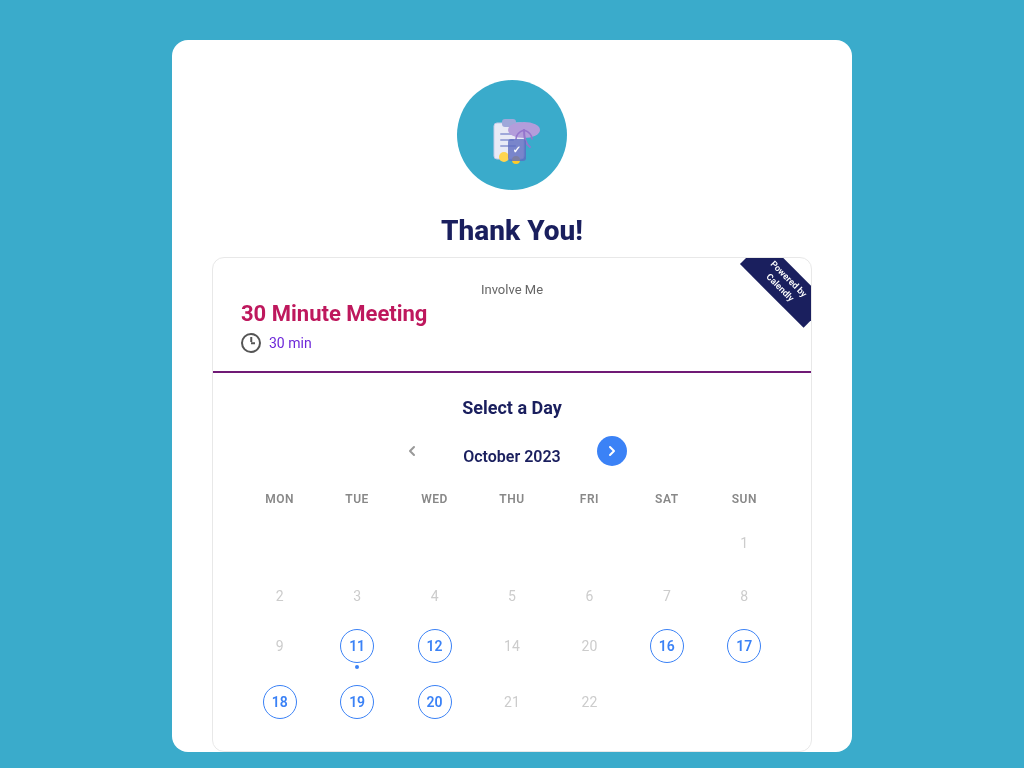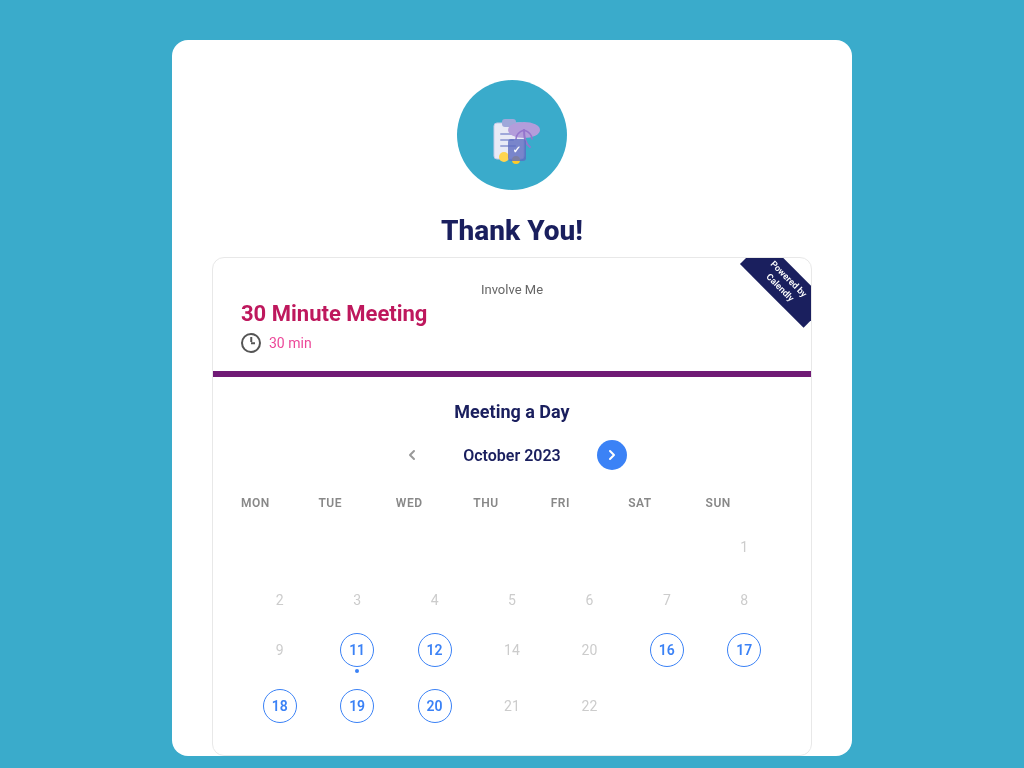--- a/index.html
+++ b/index.html
@@ -45,21 +45,21 @@
       margin-bottom: 28px;
     }
     .calendly-widget {
       border: 1px solid #e8e8e8;
       border-radius: 12px;
       overflow: hidden;
       position: relative;
     }
     .widget-header {
       padding: 24px 28px 18px 28px;
-      border-bottom: 6px solid #701a75;
+      border-bottom: 2px solid #701a75;
       position: relative;
     }
     .powered-badge {
       position: absolute;
       top: 0;
       right: 0;
       width: 72px;
       height: 72px;
       overflow: hidden;
     }
@@ -88,21 +88,21 @@
       font-size: 22px;
       font-weight: 700;
       color: #be185d;
       text-align: left;
       margin-bottom: 7px;
     }
     .meeting-meta {
       display: flex;
       align-items: center;
       gap: 8px;
-      color: #ec4899;
+      color: #6d28d9;
       font-size: 14px;
     }
     .clock-icon {
       width: 20px;
       height: 20px;
       border: 2px solid #555;
       border-radius: 50%;
       display: inline-flex;
       align-items: center;
       justify-content: center;
@@ -134,21 +134,21 @@
     }
     .calendar-title {
       font-size: 18px;
       font-weight: 700;
       color: #1a1f5e;
       text-align: center;
       margin-bottom: 18px;
     }
     .month-nav {
       display: flex;
-      align-items: center;
+      align-items: flex-end;
       justify-content: center;
       gap: 20px;
       margin-bottom: 20px;
     }
     .nav-btn {
       width: 30px;
       height: 30px;
       border-radius: 50%;
       border: none;
       background: transparent;
@@ -172,21 +172,21 @@
       color: #1a1f5e;
       min-width: 130px;
       text-align: center;
     }
     .cal-grid {
       display: grid;
       grid-template-columns: repeat(7, 1fr);
       gap: 0;
     }
     .cal-header {
-      text-align: left;
+      text-align: center;
       font-size: 12px;
       font-weight: 600;
       color: #888;
       padding: 6px 0 12px 0;
       letter-spacing: 0.5px;
     }
     .cal-cell {
       text-align: center;
       padding: 8px 4px;
       font-size: 14px;
@@ -266,21 +266,21 @@
     <div class="widget-header">
       <p class="org-name">Involve Me</p>
       <h2 class="meeting-title">30 Minute Meeting</h2>
       <div class="meeting-meta">
         <span class="clock-icon"></span>
         <span>30 min</span>
       </div>
     </div>
 
     <div class="calendar-section">
-      <h3 class="calendar-title">Meeting a Day</h3>
+      <h3 class="calendar-title">Select a Day</h3>
 
       <div class="month-nav">
         <button class="nav-btn">
           <svg viewBox="0 0 16 16" fill="none" xmlns="http://www.w3.org/2000/svg">
             <path d="M10 12L6 8L10 4" stroke="#999" stroke-width="2" stroke-linecap="round" stroke-linejoin="round"></path>
           </svg>
         </button>
         <span class="month-label">October 2023</span>
         <button class="nav-btn active">
           <svg viewBox="0 0 16 16" fill="none" xmlns="http://www.w3.org/2000/svg">

